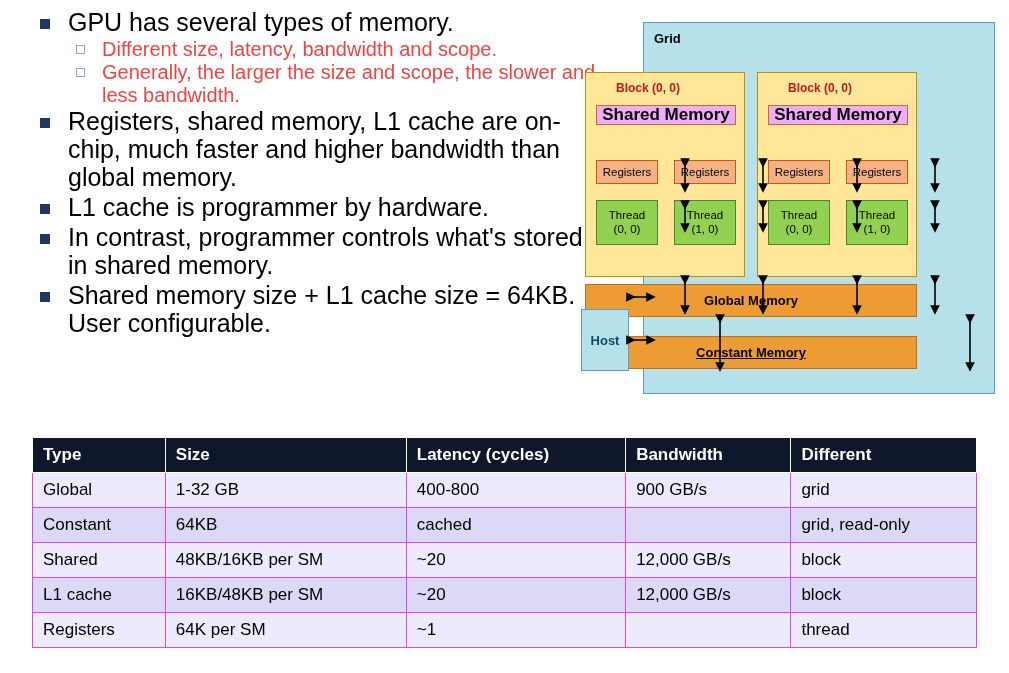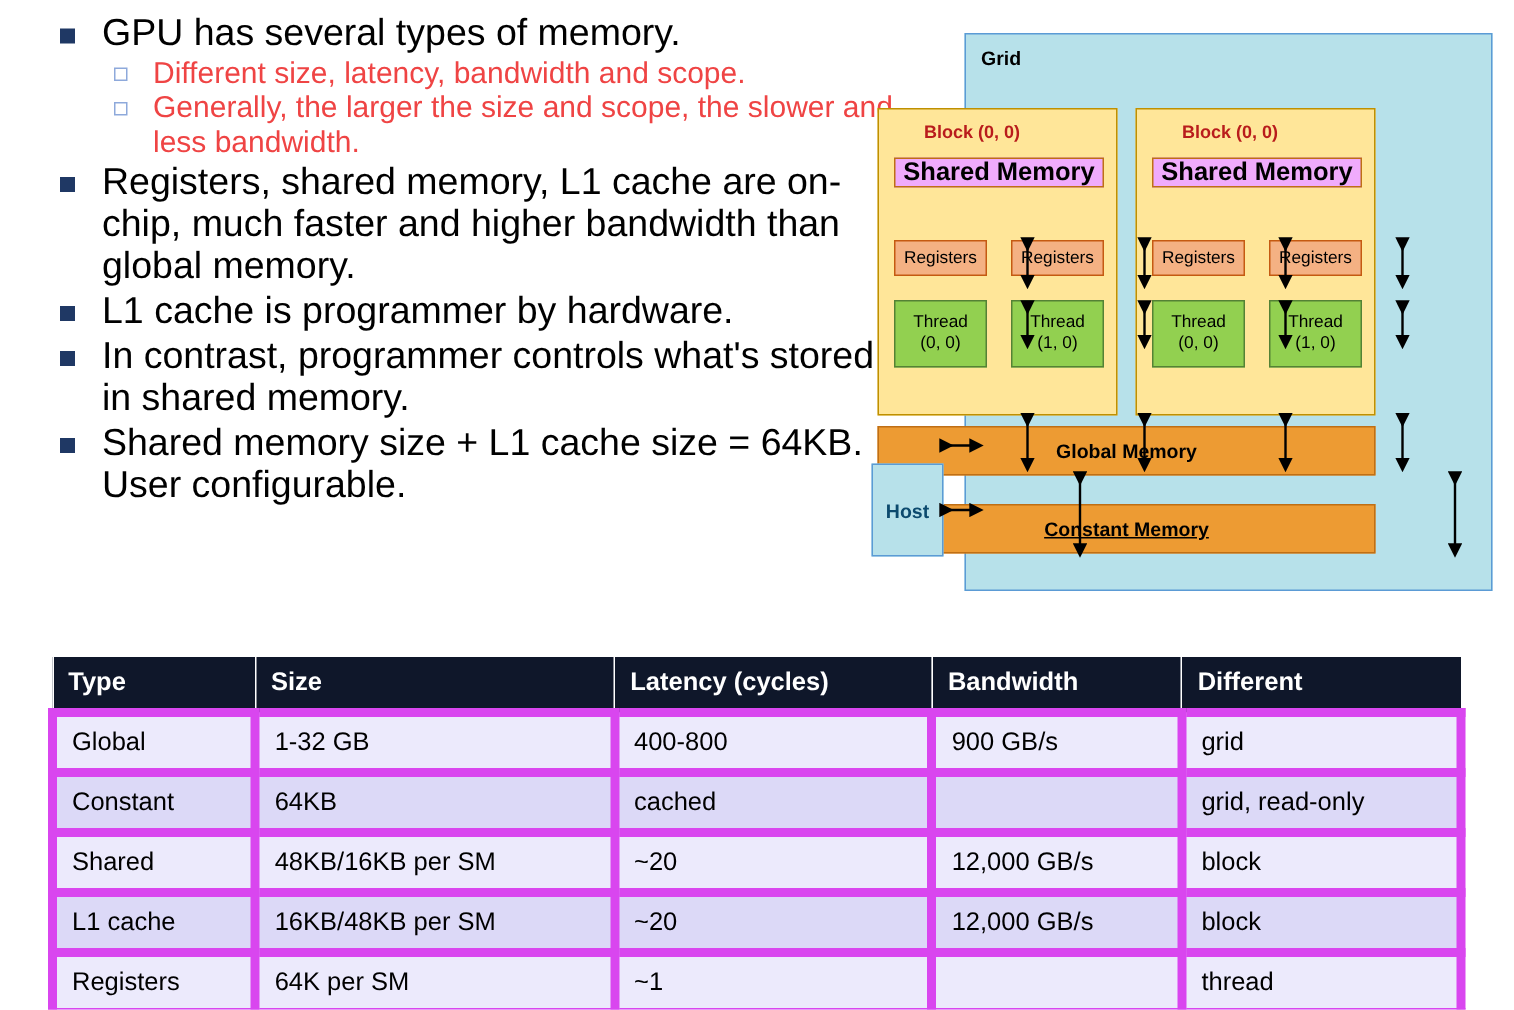--- a/index.html
+++ b/index.html
@@ -210,21 +210,21 @@
     background: #0f172a;
     color: #ffffff;
     font-weight: bold;
     text-align: left;
     padding: 7px 10px;
     border: 1px solid #ffffff;
     font-size: 17px;
   }
   #memtable td {
     padding: 7px 10px;
-    border: 6px solid #d946ef;
+    border: 1px solid #d946ef;
     color: #000000;
     background: #eceafc;
   }
   #memtable tr.alt td {
     background: #dcd9f7;
   }
 </style>
 </head>
 <body>
 

